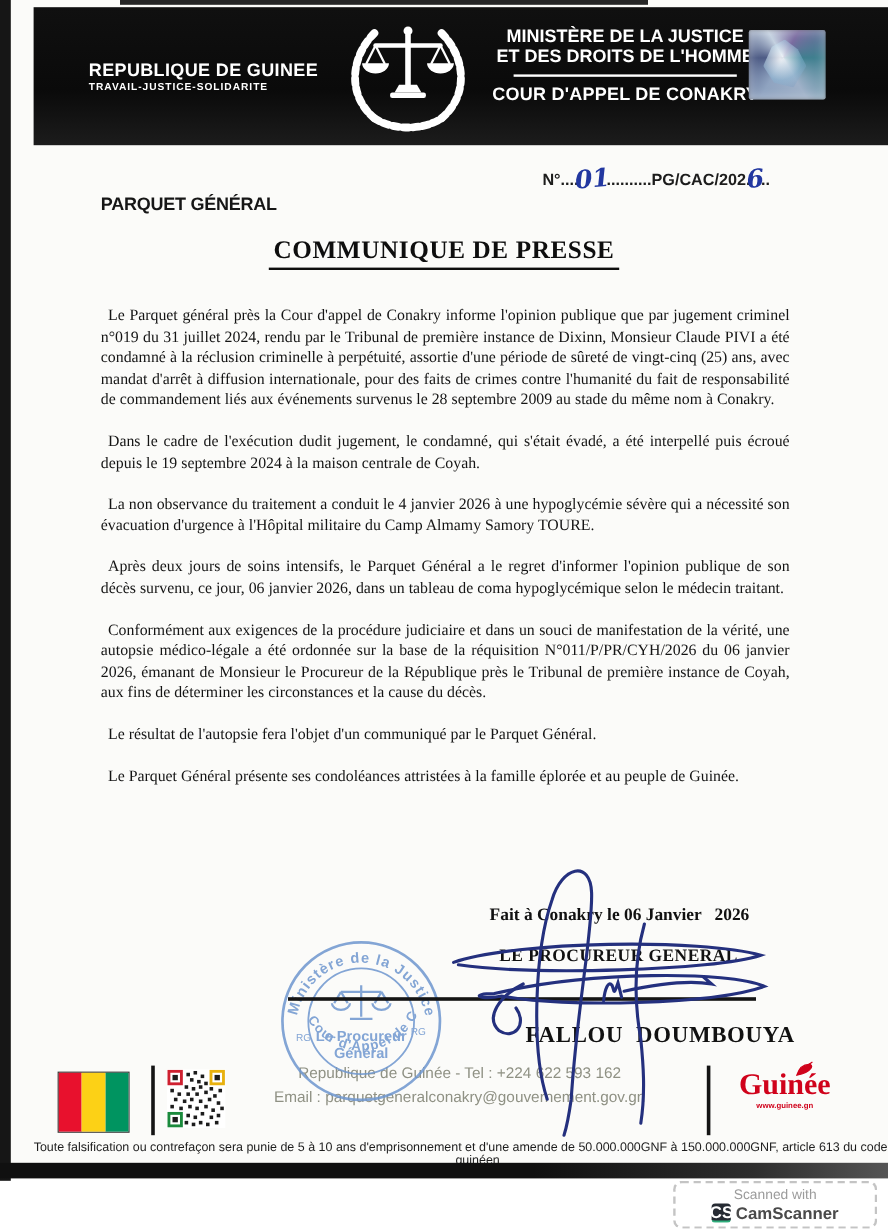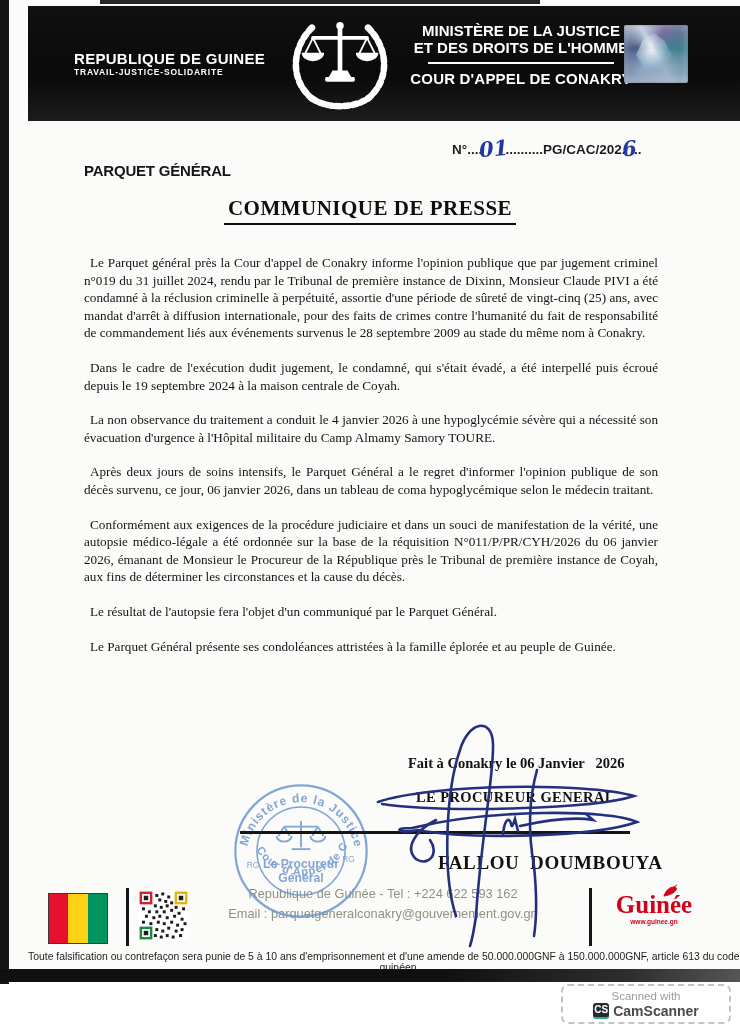--- a/index.html
+++ b/index.html
@@ -56,21 +56,21 @@
   .brand .brand-name{font-family:"Liberation Serif",serif;font-weight:bold;font-size:25px;line-height:24px;}
   .brand .brand-url{font-family:"Liberation Sans",sans-serif;font-size:6.5px;font-weight:bold;margin-top:1px;}
   .brand .bird{position:absolute;left:58px;top:-9px;}
   .disclaimer{position:absolute;left:0;top:951px;width:740px;text-align:center;font-family:"Liberation Sans",sans-serif;font-size:10.4px;font-weight:normal;color:#1d1d1d;padding-left:28px;}
 
   
   .cam-badge{position:absolute;left:561px;top:984px;width:166px;height:36px;background:#fff;border:2px dashed #c4c4c4;border-radius:7px;
     font-family:"Liberation Sans",sans-serif;display:flex;flex-direction:column;align-items:center;justify-content:center;gap:1px;}
   .cam-top{font-size:11.5px;color:#9b9b9b;}
   .cam-bottom{display:flex;align-items:center;gap:4px;}
-  .cs-square{width:16px;height:16px;background:#262b33;border-radius:3px;color:#fff;font-size:10px;font-weight:bold;display:flex;align-items:center;justify-content:center;border-bottom:2px solid #2fae7c;box-sizing:border-box;}
+  .cs-square{width:16px;height:16px;background:#262b33;border-radius:3px;color:#fff;font-size:14px;font-weight:bold;display:flex;align-items:center;justify-content:center;border-bottom:2px solid #2fae7c;box-sizing:border-box;}
   .cam-name{font-size:14px;font-weight:bold;color:#4a4a4a;}
 </style>
 </head>
 <body>
 
 <div id="page">
   <div id="paper"></div>
 
   <div class="banner">
     <div class="banner-left">

